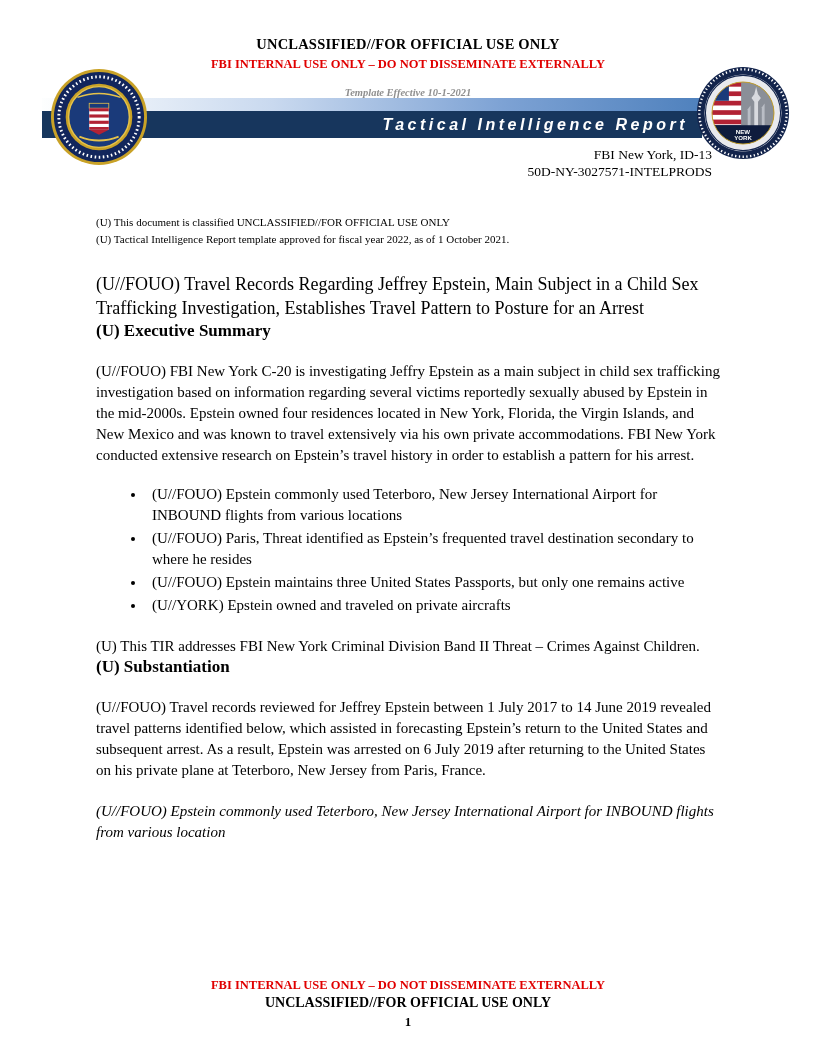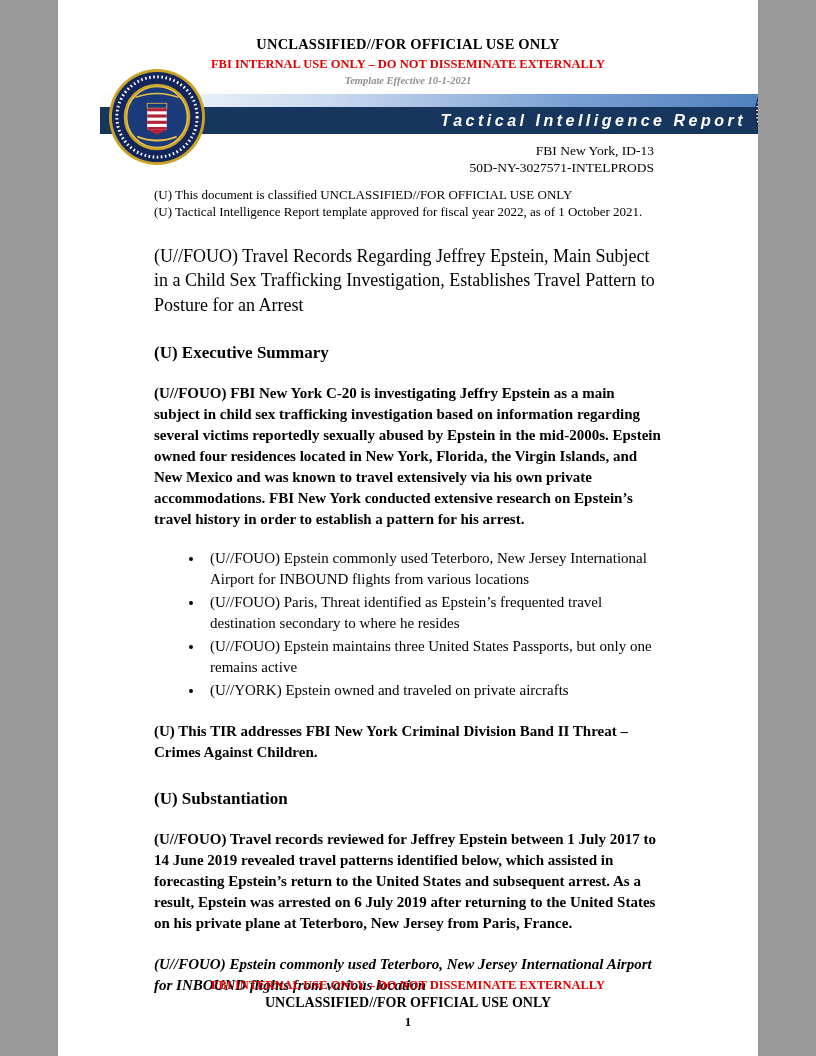--- a/index.html
+++ b/index.html
@@ -1,19 +1,19 @@
 <!DOCTYPE html>
 <html><head>
 <meta charset="utf-8">
 <style>
   * { margin: 0; padding: 0; box-sizing: border-box; }
   html, body { background: #9a9a9a; }
   .page {
     position: relative;
-    width: 700px;
+    width: 816px;
     height: 1056px;
     margin: 0 auto;
     background: #ffffff;
     font-family: "Liberation Serif", serif;
     color: #000;
     overflow: hidden;
   }
   
   .top-class {
     padding-top: 36px;
@@ -28,25 +28,25 @@
     font-size: 12.5px;
     color: #e00000;
     margin-top: 4px;
   }
   .template-note {
     text-align: center;
     font-style: italic;
     font-weight: bold;
     font-size: 10.5px;
     color: #8f8f8f;
-    margin-top: 3px;
+    margin-top: 15px;
   }
   
   .banner {
-    margin-top: 8px;
+    margin-top: 0;
     margin-left: 42px;
     width: 660px;
   }
   .banner-gradient {
     height: 13px;
     background: linear-gradient(to right, #fdfefe 0%, #c9d9ef 35%, #7da2d4 70%, #4f81bd 100%);
   }
   .banner-bar {
     height: 27px;
     background: #17365d;
@@ -74,41 +74,39 @@
     margin-top: 8px;
     margin-right: 104px;
     text-align: right;
     font-weight: normal;
     font-size: 13.5px;
     line-height: 17px;
   }
   
   .content { margin: 0 96px; }
   .notices {
-    margin-top: 10px;
-    font-size: 13px;
+    margin-top: 34px;
+    font-size: 11px;
     line-height: 17px;
   }
   .doc-title {
     margin-top: 24px;
     font-weight: normal;
     font-size: 18px;
     line-height: 1.35;
   }
   .section-heading {
-    margin-top: 26px;
     font-weight: bold;
     font-size: 17px;
   }
   .para {
     margin-top: 20px;
     font-size: 15px;
     line-height: 1.4;
     text-align: left;
-    font-weight: bold;
   }
   .para.italic { font-style: italic; }
   ul.bullets {
     margin-top: 18px;
     padding-left: 50px;
   }
   ul.bullets li {
     font-size: 15px;
     line-height: 1.4;
     margin-bottom: 2px;

